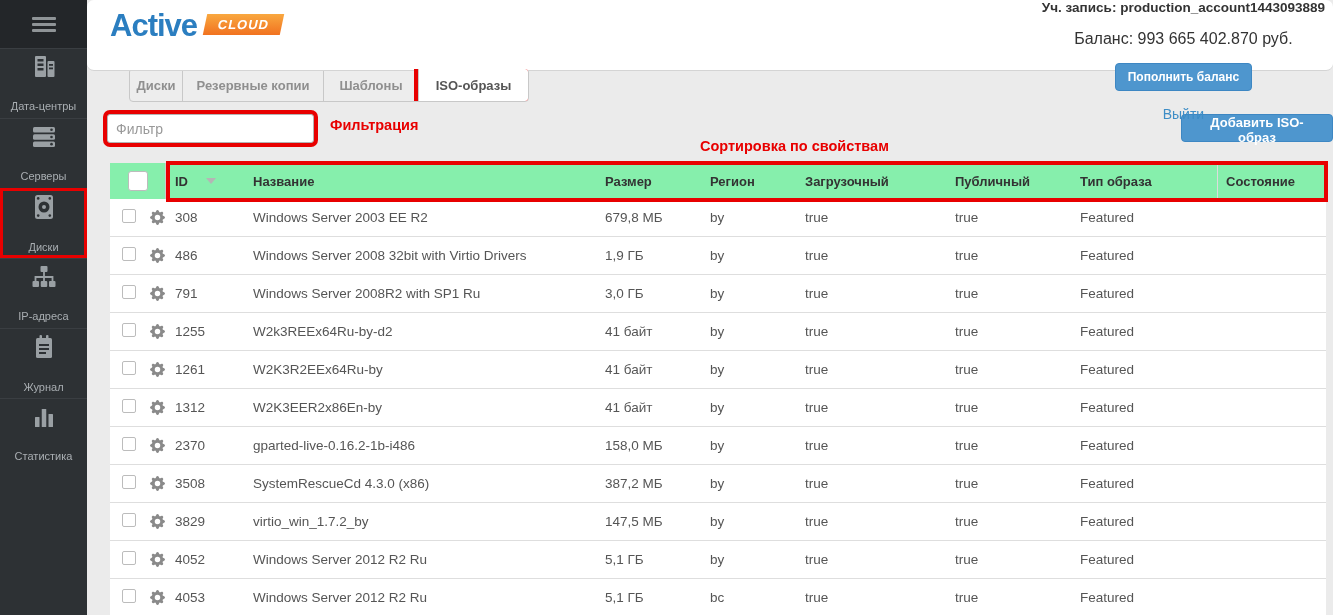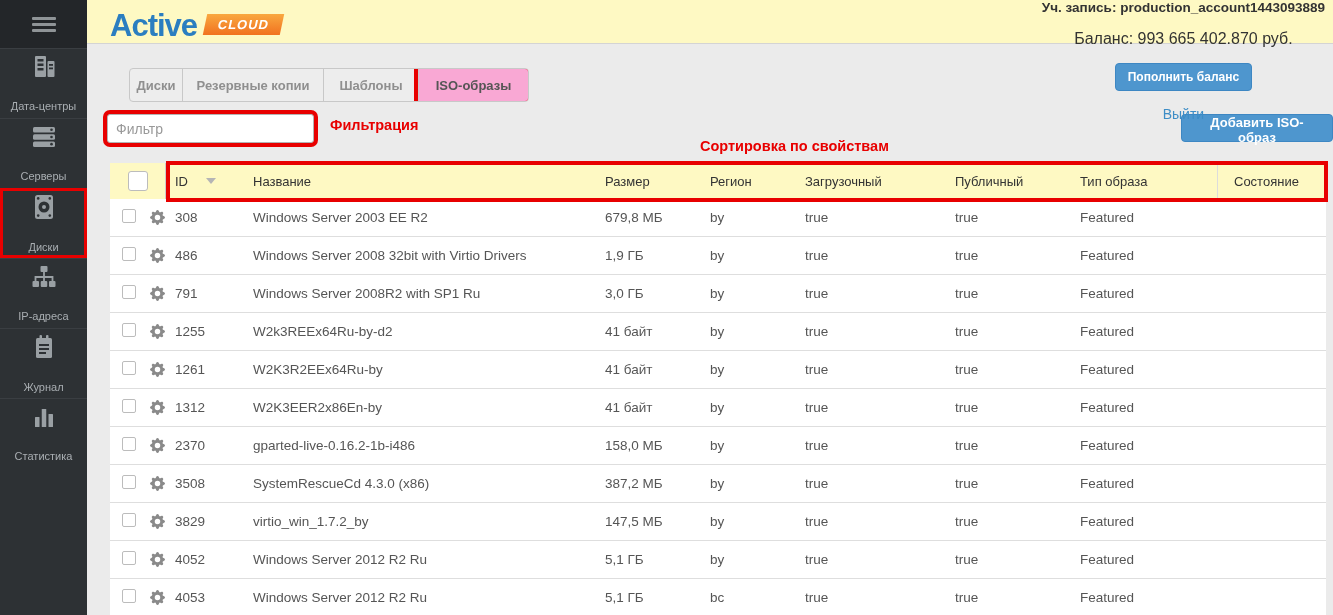--- a/index.html
+++ b/index.html
@@ -10,52 +10,52 @@
   #sidebar { position:absolute; left:0; top:0; width:87px; height:615px; background:#2d3134; z-index:2; }
   .sidebar-top { height:48px; background:#232629; display:flex; align-items:center; justify-content:center; cursor:pointer; }
   .burger { width:24px; }
   .burger span { display:block; height:3px; margin:3px 0; background:#8f9497; border-radius:1px; }
   .side-item { height:70px; border-top:1px solid #3a3e42; display:flex; flex-direction:column; align-items:center; justify-content:center; gap:21px; cursor:pointer; }
   .side-item svg { fill:#9aa0a4; }
   .side-label { font-size:11px; color:#a9aeb2; white-space:nowrap; }
   .side-item.active { border:3px solid #e80000; }
 
   
-  #topbar { position:absolute; left:87px; top:0; width:1246px; height:44px; background:#fef9c3; border-bottom:1px solid #d4d4d4; z-index:1; }
+  #topbar { position:absolute; left:87px; top:0; width:1246px; height:71px; background:#ffffff; border-bottom:1px solid #d4d4d4; z-index:1;border-radius:7px; }
   .logo { position:absolute; left:23px; top:9px; display:flex; align-items:flex-start; cursor:pointer; }
   .logo-text { font-size:31px; font-weight:bold; color:#2b7ec0; letter-spacing:-1px; line-height:34px; }
   .logo-badge { margin-left:8px; margin-top:5px; transform:skewX(-12deg); background:linear-gradient(180deg,#f9a83f,#f17220); color:#fff; font-size:13px; font-weight:bold; letter-spacing:1px; padding:3px 13px; }
   .top-right { position:absolute; right:8px; top:0; height:55px; display:flex; align-items:center; gap:15px;flex-direction:column; }
   .account { font-size:13.5px; font-weight:bold; color:#333; }
   .balance { font-size:16px; color:#333; }
   .btn-blue { background:#4e96ce; border:1px solid #3d87c3; color:#fff; font-weight:bold; font-size:12px; padding:6px 12px; border-radius:4px; cursor:pointer; font-family:"Liberation Sans",sans-serif; }
   .logout { color:#3d8dc6; font-size:14px; text-decoration:none; cursor:pointer; }
 
   
   #content { position:absolute; left:87px; top:55px; width:1246px; height:560px; background:#ebebeb; }
 
   .tabs { position:absolute; left:42px; top:13px; display:inline-flex; border:1px solid #c8c8c8; border-radius:4px; overflow:hidden; background:#ededed; height:34px; }
   .tab { display:flex; align-items:center; justify-content:center; font-size:13px; font-weight:bold; color:#8f8f8f; cursor:pointer; border-left:1px solid #c8c8c8; }
   .tab:first-child { border-left:none; }
   .tab.t0 { width:52px; } .tab.t1 { width:141px; } .tab.t2 { width:95px; } .tab.t3 { width:110px; }
-  .tab.active { background:#f9a8d4; color:#555; box-shadow:0 0 0 4px #e80000; position:relative; z-index:5; }
+  .tab.active { background:#ffffff; color:#555; box-shadow:0 0 0 4px #e80000; position:relative; z-index:5; }
 
   .filter-input { position:absolute; left:20px; top:59px; width:207px; height:29px; border:1px solid #b3b3b3; border-radius:3px; padding:0 8px; font-size:14px; color:#b91c1c; background:#fff; box-shadow:0 0 0 4px #e80000; font-family:"Liberation Sans",sans-serif; }
   .filter-input::placeholder { color:#999; opacity:1; }
   .ann-text { position:absolute; color:#e80000; font-weight:bold; font-size:14.5px; white-space:nowrap; }
   .ann-filter { left:243px; top:62px; }
   .ann-sort { left:613px; top:83px; }
   .add-btn { position:absolute; left:1094px; top:59px; height:28px; padding:0 14px; font-size:13px; }
 
   
   #table { position:absolute; left:23px; top:108px; width:1216px; background:#fff; }
   .trow { display:grid; grid-template-columns:38px 18px 84px 347px 105px 95px 150px 125px 145px 109px; align-items:center; }
-  .thead { height:36px; background:#fef9c3; font-size:13px; font-weight:normal; color:#333; position:relative; }
+  .thead { height:36px; background:#86efac; font-size:13px; font-weight:bold; color:#333; position:relative; }
   .thead .cell-cbgear { grid-column:1 / 3; display:flex; align-items:center; justify-content:center; height:100%; border-right:1px solid #ccc; }
-  .thead .col-state { border-left:1px solid #dcdcdc; height:100%; display:flex; align-items:center; padding-left:16px; }
+  .thead .col-state { border-left:1px solid #dcdcdc; height:100%; display:flex; align-items:center; padding-left:8px; }
   .hcell { padding-left:8px; cursor:pointer; display:flex; align-items:center; height:100%; }
   .hcell.id { padding-left:9px; } .hcell.name { padding-left:3px; }
   .sort-arrow { width:0; height:0; border-left:5px solid transparent; border-right:5px solid transparent; border-top:6px solid #b5b5b5; margin-left:18px; }
   .thead-annotation { position:absolute; left:56px; top:-2px; right:-2px; bottom:-3px; border:4px solid #e80000; pointer-events:none; z-index:6; }
   .drow { height:38px; border-bottom:1px solid #dedede; font-size:13.5px; color:#555; background:#fff; }
   .dcell { padding-left:8px; overflow:hidden; white-space:nowrap; }
   .dcell.id { padding-left:9px; } .dcell.name { padding-left:3px; }
   .cb { border:1px solid #bcbcbc; background:#fff; border-radius:2px; cursor:pointer; display:inline-block; }
   .cb.head { width:20px; height:20px; border-radius:3px; }
   .cb.row { width:14px; height:14px; margin-left:12px; }

